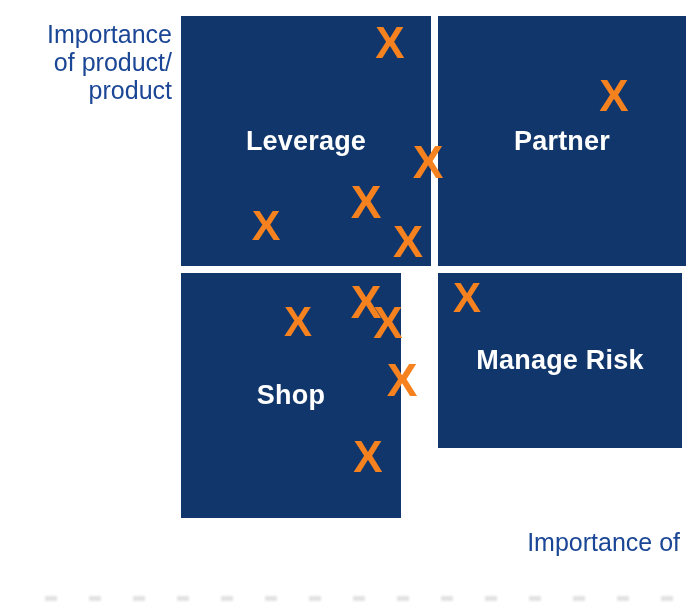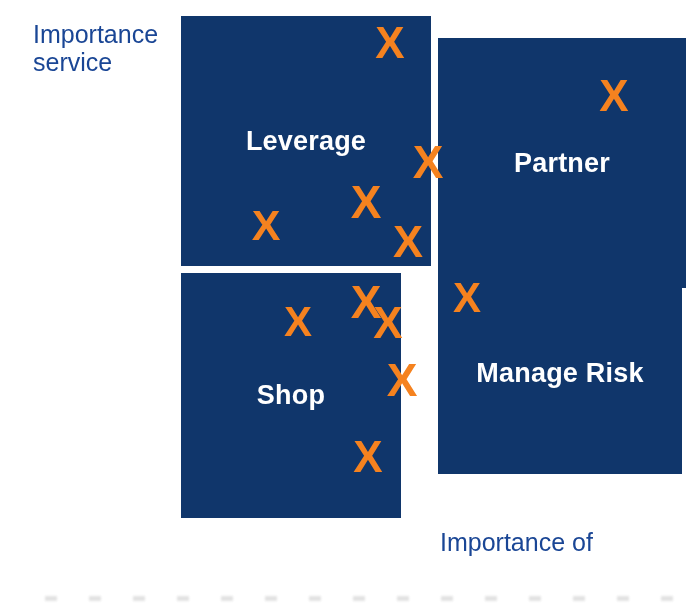--- a/index.html
+++ b/index.html
@@ -21,37 +21,37 @@
   }
   .quadrant {
     position: absolute;
     background: var(--navy, #10366b);
     display: flex;
     align-items: center;
     justify-content: center;
     z-index: 1;
   }
   #q-leverage    { left: 181px; top: 16px;  width: 250px; height: 250px; }
-  #q-partner     { left: 438px; top: 16px;  width: 248px; height: 250px; margin-top: 22px; }
+  #q-partner     { left: 438px; top: 16px;  width: 248px; height: 250px; }
   #q-shop        { left: 181px; top: 273px; width: 220px; height: 245px; }
-  #q-manage-risk { left: 438px; top: 273px; width: 244px; height: 201px; }
+  #q-manage-risk { left: 438px; top: 273px; width: 244px; height: 175px; }
   .q-label {
     color: #ffffff;
     font-weight: bold;
     font-size: 27px;
     letter-spacing: 0.2px;
     white-space: nowrap;
   }
   .axis-label {
     position: absolute;
     color: var(--axis-blue, #1a4695);
     font-size: 25px;
     line-height: 28px;
+    text-align: right;
     z-index: 2;
-    padding-left: 33px;
   }
   #y-axis-label { left: 0; top: 20px; width: 172px; }
   #x-axis-label { right: 20px; top: 528px; width: 240px; }
   .marker {
     position: absolute;
     color: var(--orange, #f5821f);
     font-weight: bold;
     line-height: 1;
     transform: translate(-50%, -46%);
     z-index: 5;
@@ -71,21 +71,22 @@
     z-index: 0;
   }
 </style>
 </head>
 <body>
 
 <div class="canvas">
 
   <div class="axis-label" id="y-axis-label">
     <div>Importance</div>
-    <div>service</div>
+    <div>of product/</div>
+    <div>product</div>
   </div>
 
   <div class="quadrant" id="q-leverage">
     <span class="q-label">Leverage</span>
   </div>
 
   <div class="quadrant" id="q-partner">
     <span class="q-label">Partner</span>
   </div>
 

